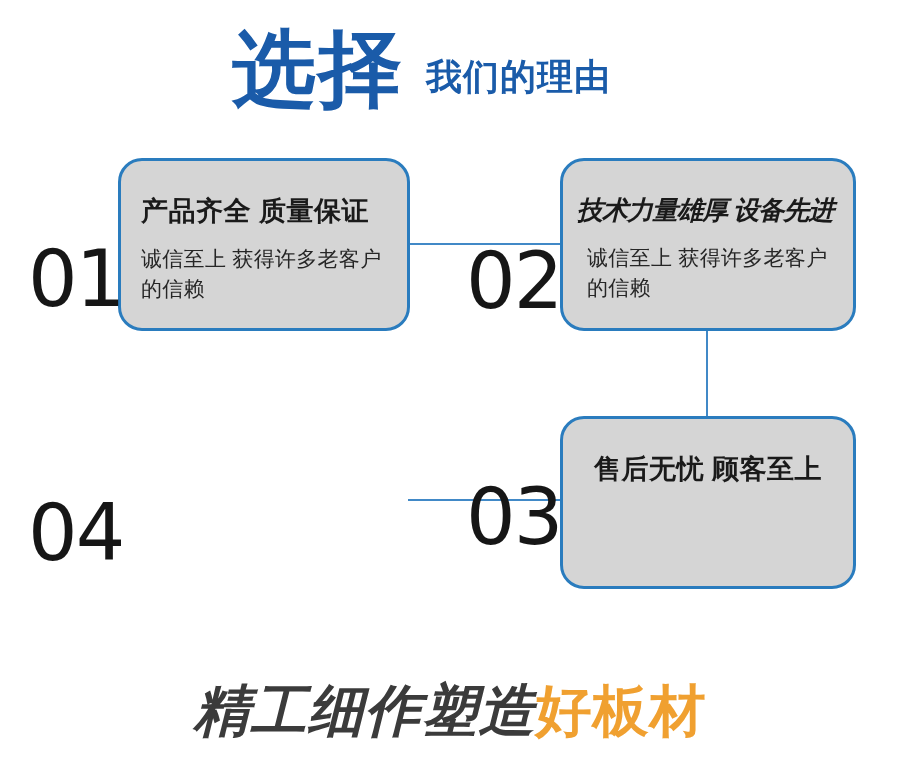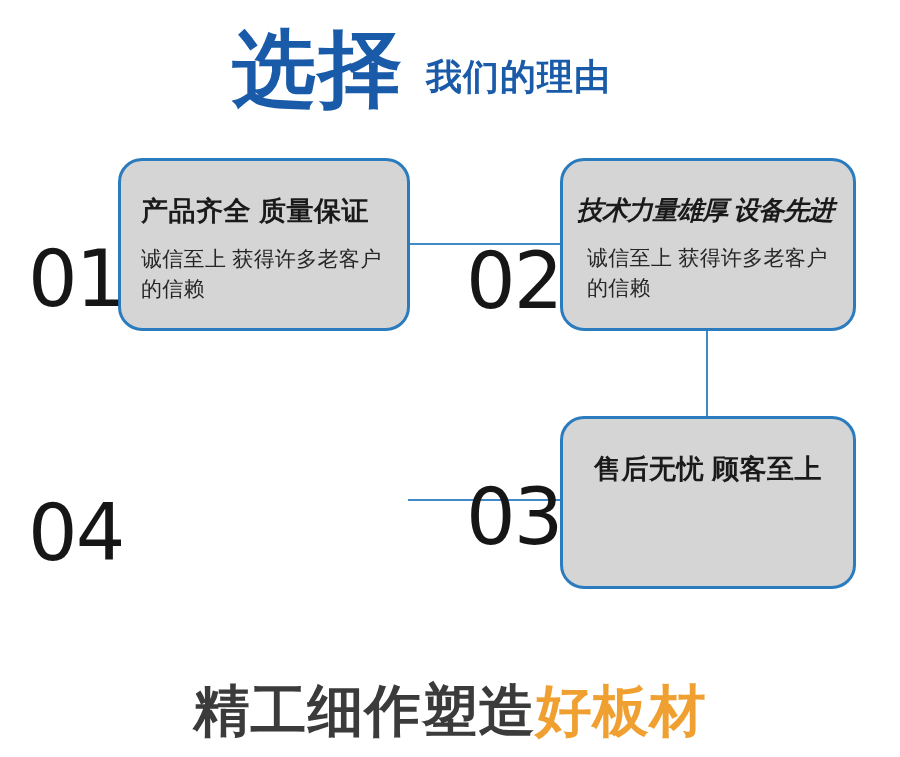--- a/index.html
+++ b/index.html
@@ -90,21 +90,21 @@
   .num-3{left:466px;top:478px;}
 
   
   .footer-slogan{
     position:absolute;left:0;right:0;top:674px;
     text-align:center;
     font-size:56px;font-weight:700;
     letter-spacing:1px;
     white-space:nowrap;
   }
-  .footer-prefix{color:var(--footer-dark);}
+  .footer-prefix{color:var(--footer-dark);font-style:italic;}
   .footer-highlight{color:var(--footer-orange);}
 </style>
 </head>
 <body>
 
 <div class="poster">
 
   <div class="headline">
     <span class="headline-main">选择</span>
     <span class="headline-sub">我们的理由</span>

